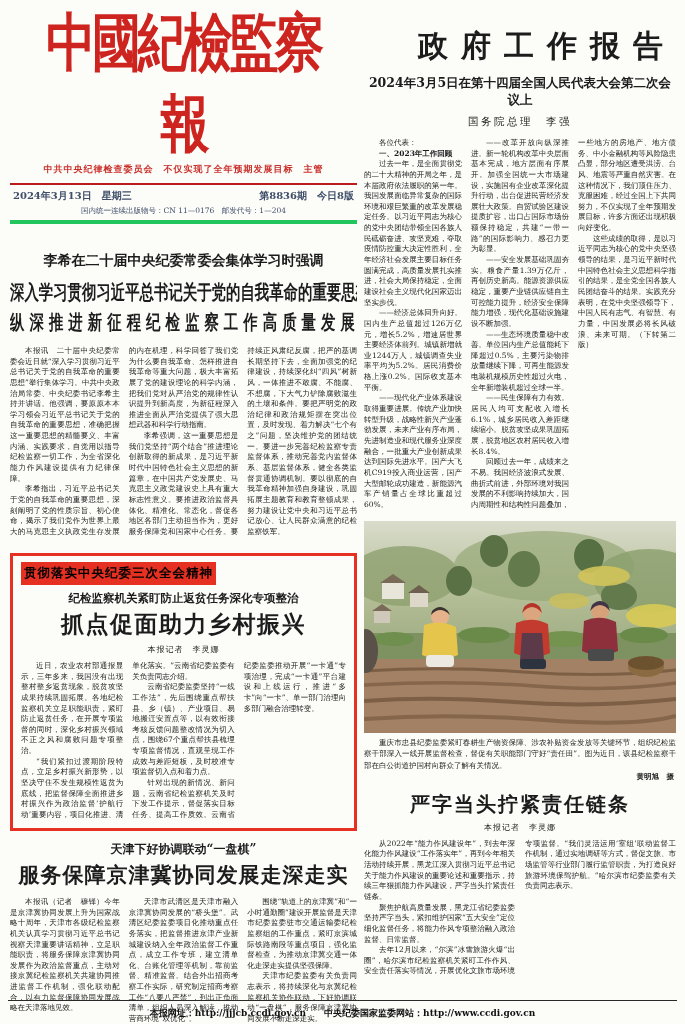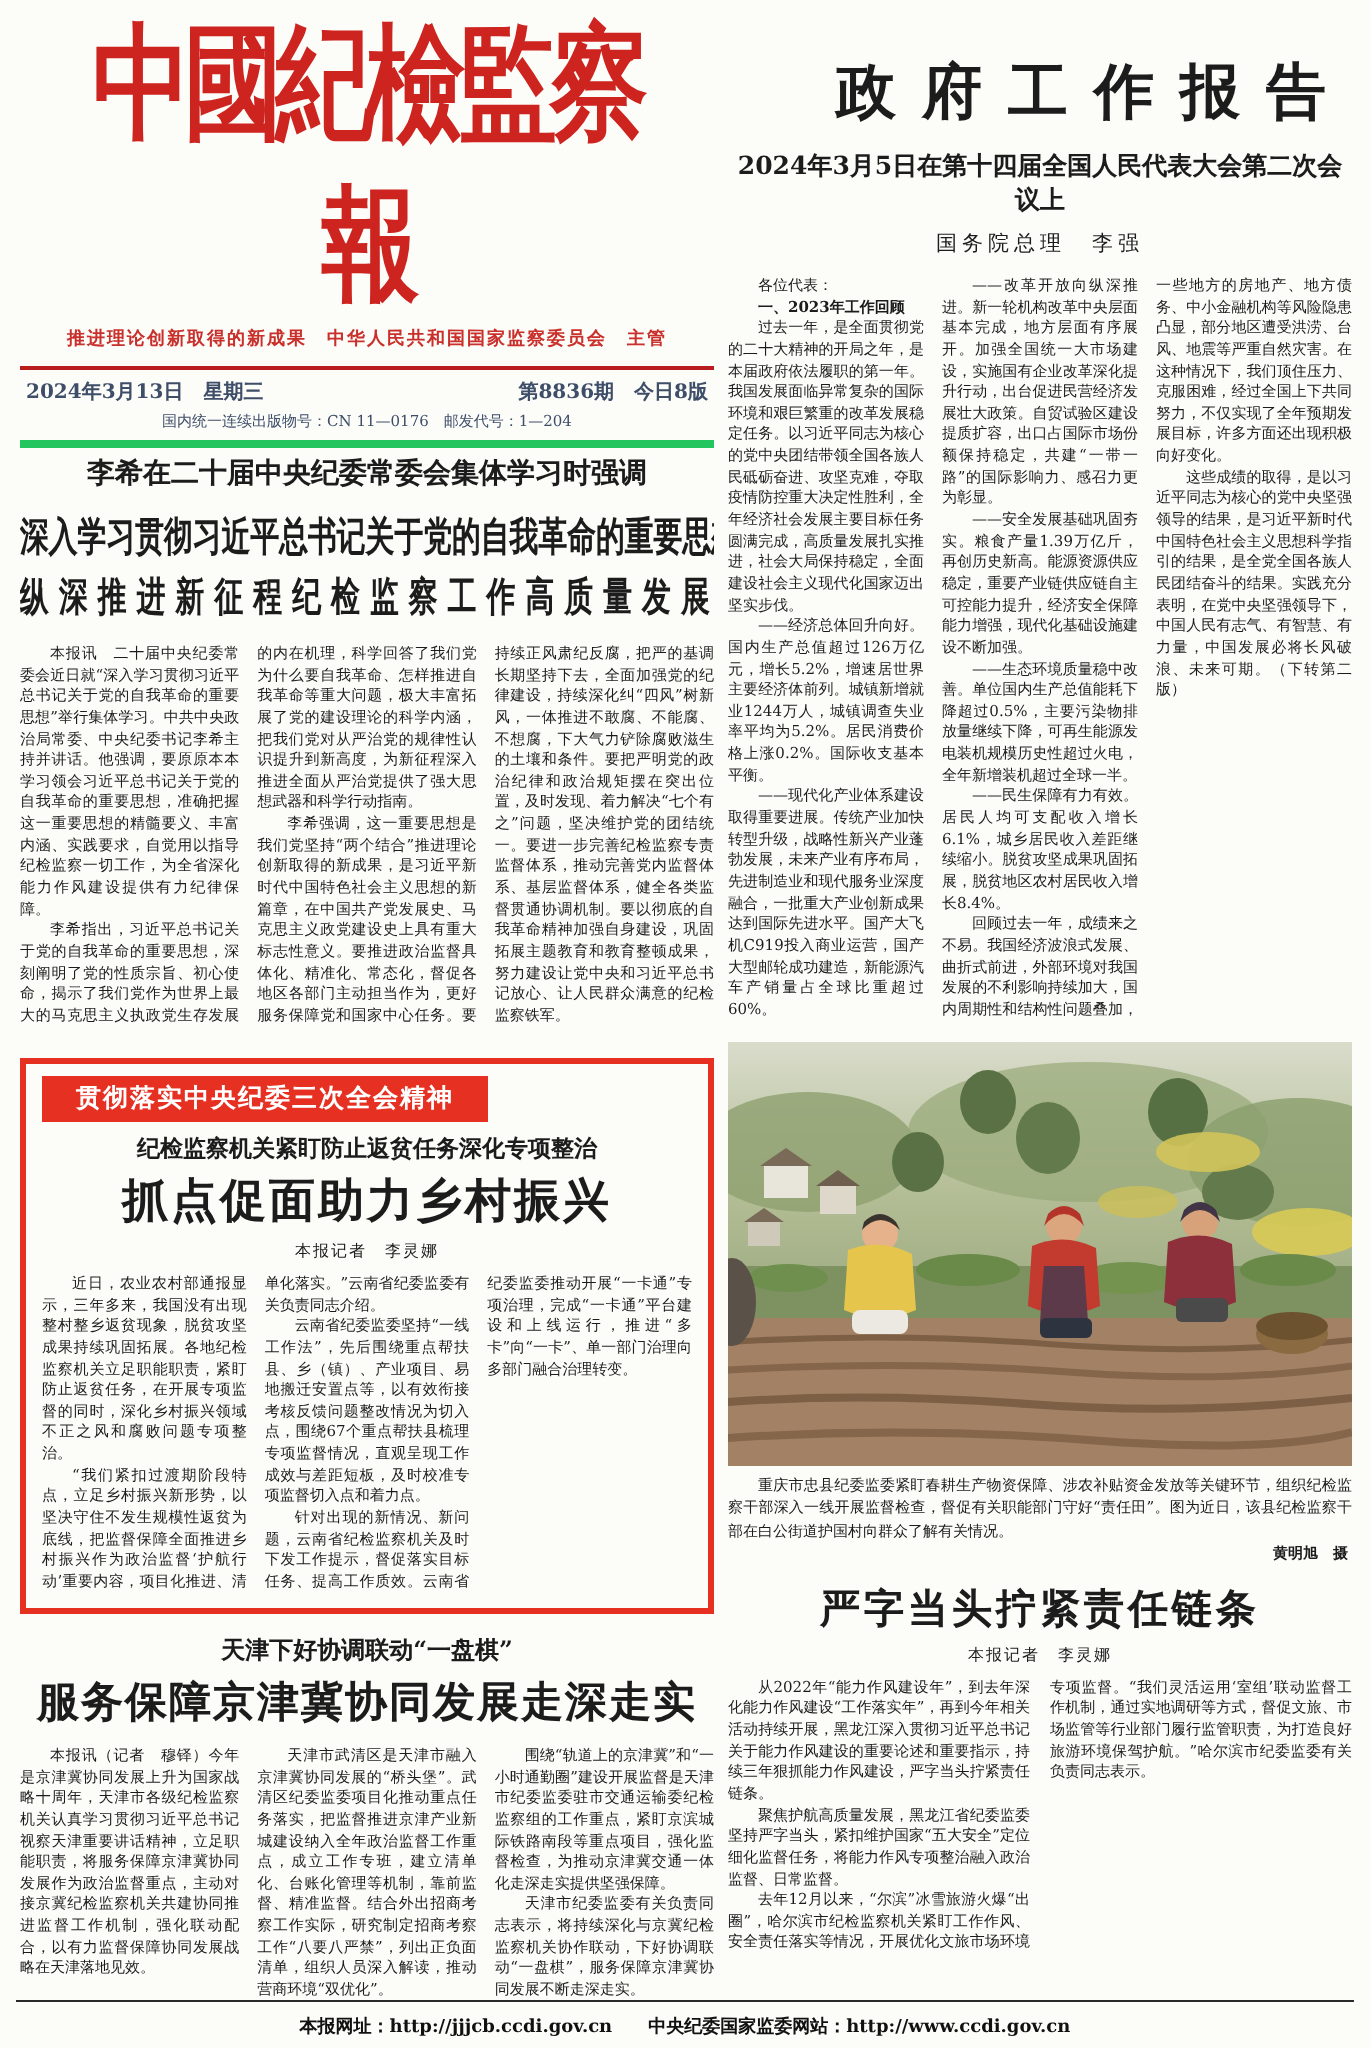--- a/index.html
+++ b/index.html
@@ -7,37 +7,37 @@
         font-family:"DejaVu Serif","Liberation Serif",serif;color:#1c1c1c;overflow:hidden;}
   
   .col-left{position:absolute;left:10px;top:10px;width:347px;}
   .logo{font-weight:900;color:#cd2420;font-size:56px;line-height:72px;text-align:center;
         letter-spacing:-4px;transform:scaleX(0.88) scaleY(1.12);transform-origin:50% 50%;
         font-family:"DejaVu Serif","Liberation Serif",serif;}
   .supervisor{color:#c9302b;font-size:9px;font-weight:700;text-align:center;margin-top:9px;letter-spacing:1px;}
   .daterow{margin-top:7px;border-top:2px solid #b91c1c;display:flex;justify-content:space-between;
            padding:4px 3px 2px;color:#3e4d68;font-size:10px;font-weight:700;}
   .publine{text-align:center;font-size:7.5px;color:#3e4d68;padding:1px 0 4px;border-bottom:4px solid #22c55e;}
-  .lixi{margin-top:4px;}
+  .lixi{margin-top:28px;}
   .kicker{font-size:14px;font-weight:700;text-align:center;}
   .headwrap{overflow:hidden;margin-top:7px;}
   .head-line{font-family:"DejaVu Sans","Liberation Sans",sans-serif;font-weight:900;font-size:20px;
              line-height:1.5;white-space:nowrap;width:139%;transform:scaleX(0.72);transform-origin:0 50%;
              text-align:center;}
   .head-line.spread{letter-spacing:7px;}
   .body{font-size:7.5px;line-height:1.42;}
   .body p{margin:0;text-indent:2em;text-align:justify;}
   .body p.sec{font-weight:700;}
   .cols3{column-count:3;column-gap:9px;column-fill:auto;overflow:hidden;}
   .cols2{column-count:2;column-gap:10px;column-fill:auto;overflow:hidden;}
   .lixi-body{margin-top:9px;height:198px;}
   
   .redbox{margin-top:9px;border:3px solid #e53022;padding:6px 8px 6px;height:278px;box-sizing:border-box;}
-  .badge{display:inline-block;background:#e53022;color:#ffffff;font-family:"DejaVu Sans","Liberation Sans",sans-serif;
-         font-weight:700;font-size:12.5px;padding:3px 17px;letter-spacing:1px;}
+  .badge{display:inline-block;background:#e53022;color:#000000;font-family:"DejaVu Sans","Liberation Sans",sans-serif;
+         font-weight:700;font-size:12.5px;padding:3px 3px;letter-spacing:1px;}
   .kicker-sm{font-size:11.5px;font-weight:700;text-align:center;margin-top:6px;}
   .head-serif-xl{font-size:23px;font-weight:900;text-align:center;letter-spacing:1.5px;margin-top:3px;}
   .byline{font-size:8px;text-align:center;margin-top:4px;letter-spacing:1px;}
   .box-body{margin-top:6px;height:168px;}
   
   .tianjin{margin-top:10px;}
   .kicker-md{font-size:12px;font-weight:700;text-align:center;}
   .head-serif-lg{font-size:21px;font-weight:900;text-align:center;letter-spacing:1px;margin-top:3px;}
   .tj-body{margin-top:8px;height:128px;}
   
@@ -59,21 +59,21 @@
 </style>
 </head>
 <body>
 
 <div class="page">
 
   <div class="col-left">
 
     <div>
       <div class="logo">中國紀檢監察報</div>
-      <div class="supervisor">推进理论创新取得的新成果　中华人民共和国国家监察委员会　主管</div>
+      <div class="supervisor">中共中央纪律检查委员会　不仅实现了全年预期发展目标　主管</div>
       <div class="daterow">
         <span>2024年3月13日　星期三</span>
         <span>第8836期　今日8版</span>
       </div>
       <div class="publine">国内统一连续出版物号：CN 11—0176　邮发代号：1—204</div>
     </div>
 
     <div class="lixi">
       <div class="kicker">李希在二十届中央纪委常委会集体学习时强调</div>
       <div class="headwrap">

